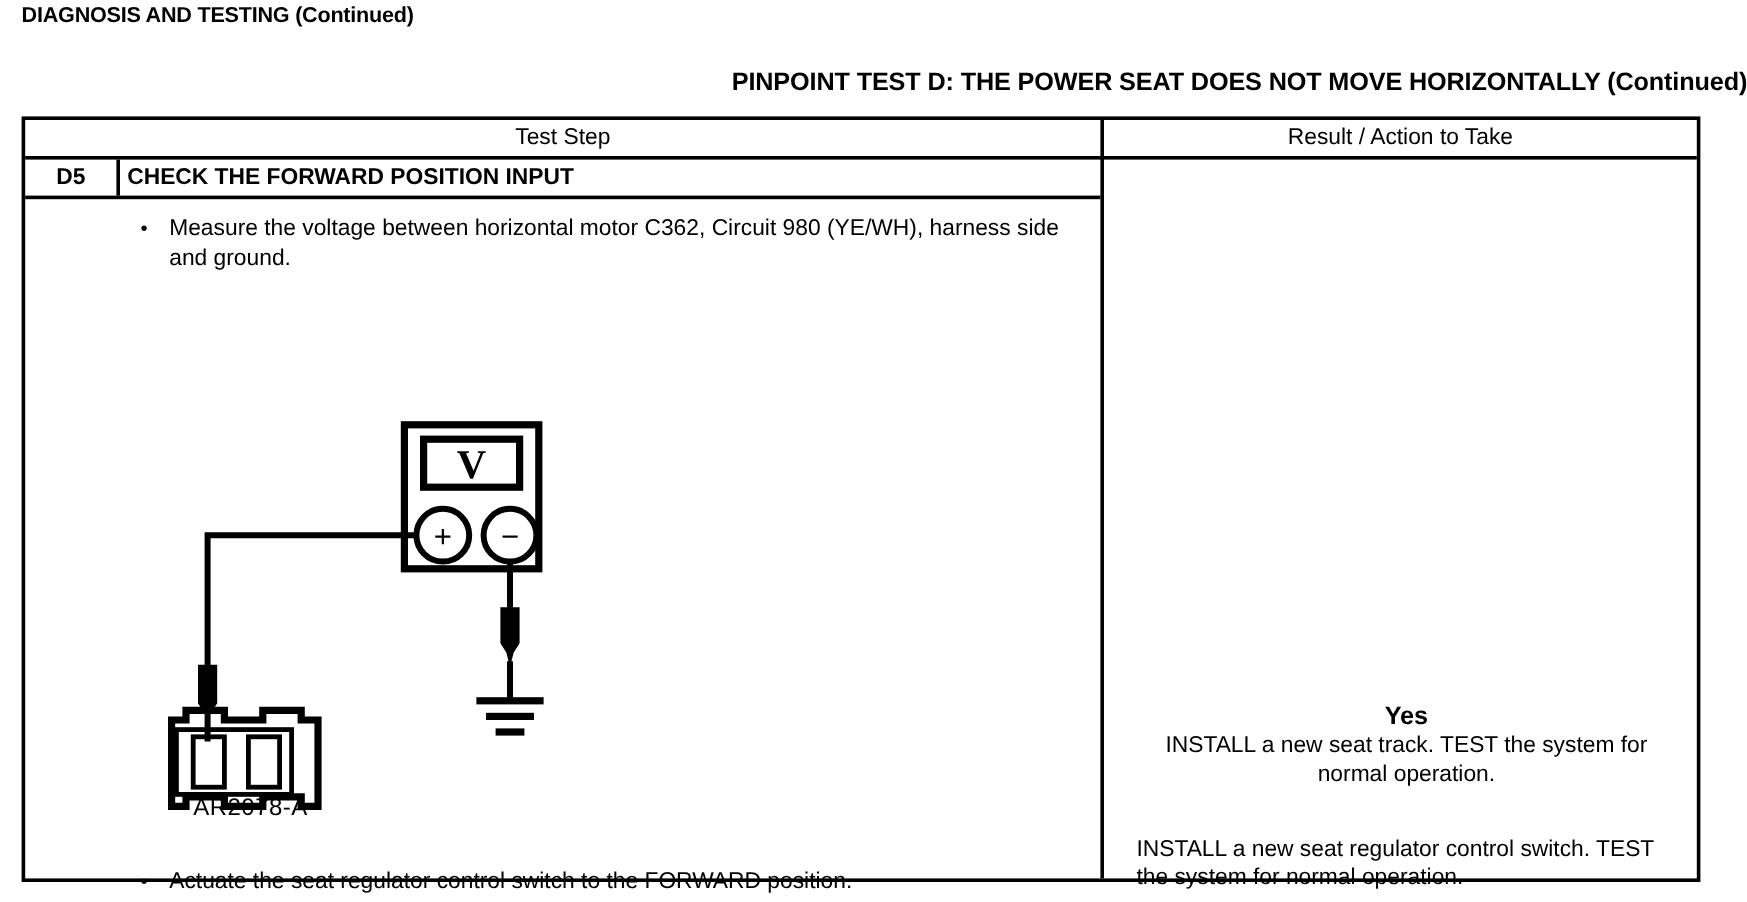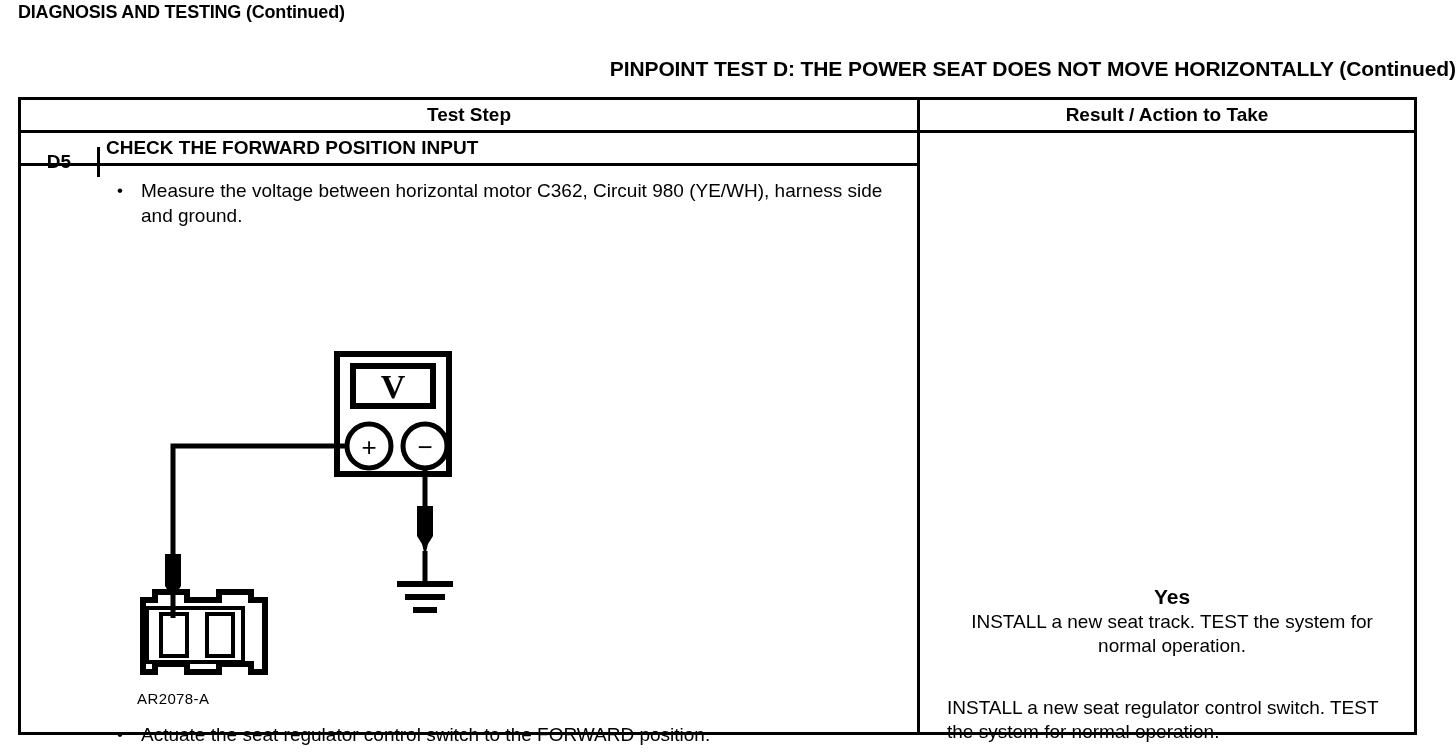--- a/index.html
+++ b/index.html
@@ -59,21 +59,21 @@
     border-bottom: 3px solid #000;
     box-sizing: border-box;
   }
   .th-cell {
     position: absolute;
     top: 0;
     height: 30px;
     line-height: 30px;
     text-align: center;
     font-size: 19px;
-    font-weight: bold;
+    font-weight: normal;
   }
   #th-test-step { left: 0; width: 896px; }
   #th-result    { left: 899px; right: 0; }
 
   
   #column-divider {
     position: absolute;
     left: 896px;
     top: 0;
     bottom: 0;
@@ -96,21 +96,20 @@
     left: 0;
     top: 0;
     width: 79px;
     height: 30px;
     line-height: 30px;
     text-align: center;
     font-size: 19px;
     font-weight: bold;
     border-right: 3px solid #000;
     box-sizing: border-box;
-    margin-top: 14px;
   }
   #step-title-cell {
     position: absolute;
     left: 85px;
     top: 0;
     height: 30px;
     line-height: 30px;
     font-size: 19px;
     font-weight: bold;
     white-space: nowrap;
@@ -149,25 +148,24 @@
   
   #figure-wrap {
     position: absolute;
     left: 110px;
     top: 180px;
     width: 420px;
     height: 330px;
   }
   #figure-label {
     position: absolute;
-    left: 116px;
+    left: 140px;
     top: 496px;
-    font-size: 15px;
+    font-size: 20px;
     letter-spacing: 0.4px;
-    margin-top: 28px;
   }
 
   
   #result-body {
     position: absolute;
     left: 899px;
     right: 0;
     top: 33px;
     bottom: 0;
   }

